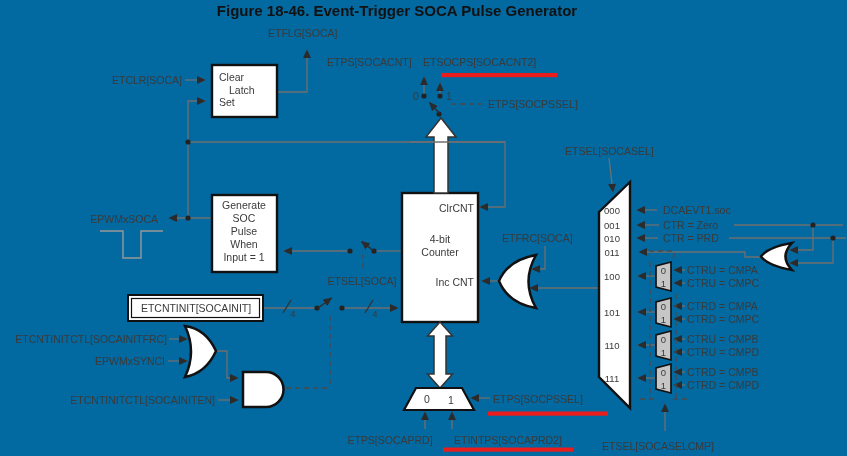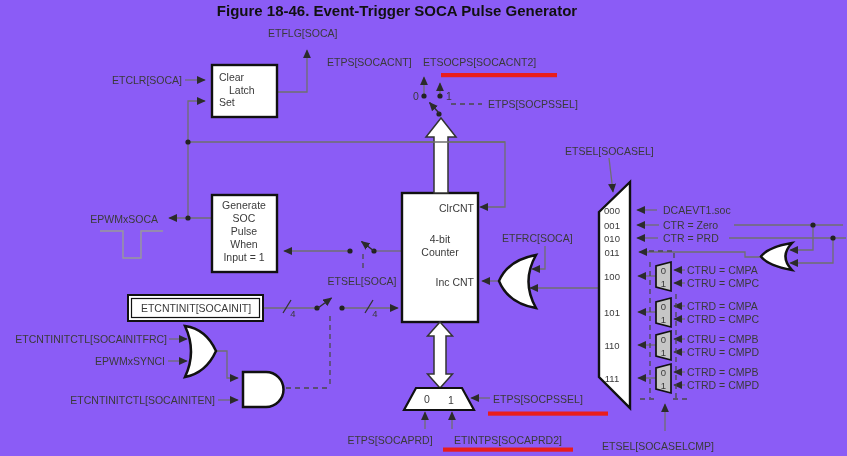--- a/index.html
+++ b/index.html
@@ -1,16 +1,16 @@
 <!DOCTYPE html>
 <html><head>
 <meta charset="utf-8">
 <style>
   html,body{margin:0;padding:0;background:#fff;}
-  .stage{width:847px;height:456px;position:relative;background:#8b5cf6;overflow:hidden;}
+  .stage{width:847px;height:456px;position:relative;background:#0369a1;overflow:hidden;}
   svg text{font-family:"Liberation Sans","DejaVu Sans",sans-serif;fill:#3a3a3a;font-size:10.5px;}
   svg text.title{font-size:15px;font-weight:bold;fill:#111;}
   svg text.small{font-size:9.5px;}
   .wire{stroke:#6f6f6f;stroke-width:1.3;fill:none;}
   .wire-dk{stroke:#2e2e2e;stroke-width:1.5;fill:none;}
   .dash{stroke:#4a4a4a;stroke-width:1.3;fill:none;stroke-dasharray:5 4;}
   .box{fill:#fff;stroke:#111;stroke-width:2.4;}
   .box-thin{fill:none;stroke:#111;stroke-width:1.2;}
   .gate{fill:#fff;stroke:#111;stroke-width:2.5;}
   .muxbig{fill:#fff;stroke:#111;stroke-width:2.4;}

